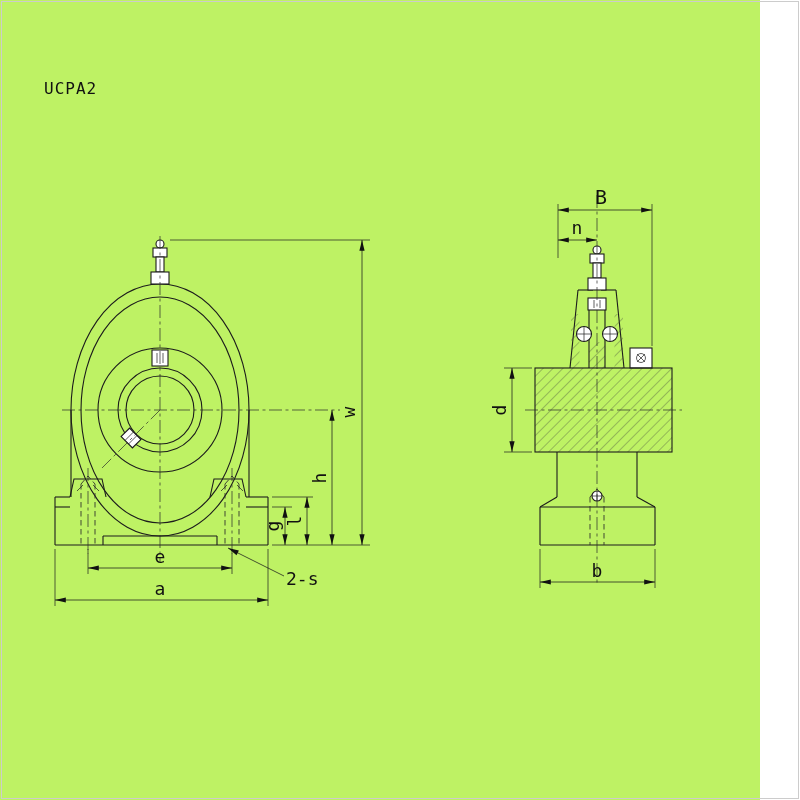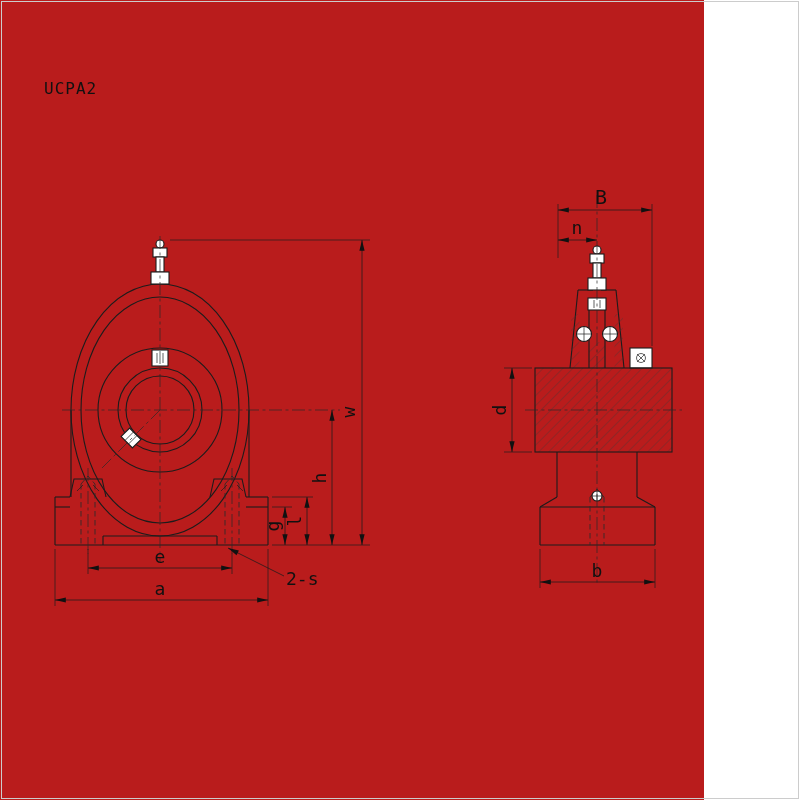--- a/index.html
+++ b/index.html
@@ -1,19 +1,19 @@
 <!DOCTYPE html>
 <html><head>
 <meta charset="utf-8">
 <style>
   html, body { margin: 0; padding: 0; background: #ffffff; }
   .page {
     position: relative;
-    width: 704px; height: 800px;
-    background: #b91c1c;
+    width: 760px; height: 800px;
+    background: #bef264;
     font-family: "DejaVu Sans Mono", monospace;
   }
   svg { display: block; }
   .ol   { fill: none; stroke: #1c1c1c; stroke-width: 1.1; }
   .olw  { fill: #ffffff; stroke: #1c1c1c; stroke-width: 1.1; }
   .thin { fill: none; stroke: #1c1c1c; stroke-width: 0.7; }
   .cl   { fill: none; stroke: #2a2a2a; stroke-width: 0.7; stroke-dasharray: 13 3.5 3 3.5; }
   .hid  { fill: none; stroke: #2a2a2a; stroke-width: 0.85; stroke-dasharray: 5.5 3.5; }
   .dim  { fill: none; stroke: #1c1c1c; stroke-width: 0.75; }
   .lbl  { fill: #111111; font-family: "DejaVu Sans Mono", monospace; font-size: 18px; }

